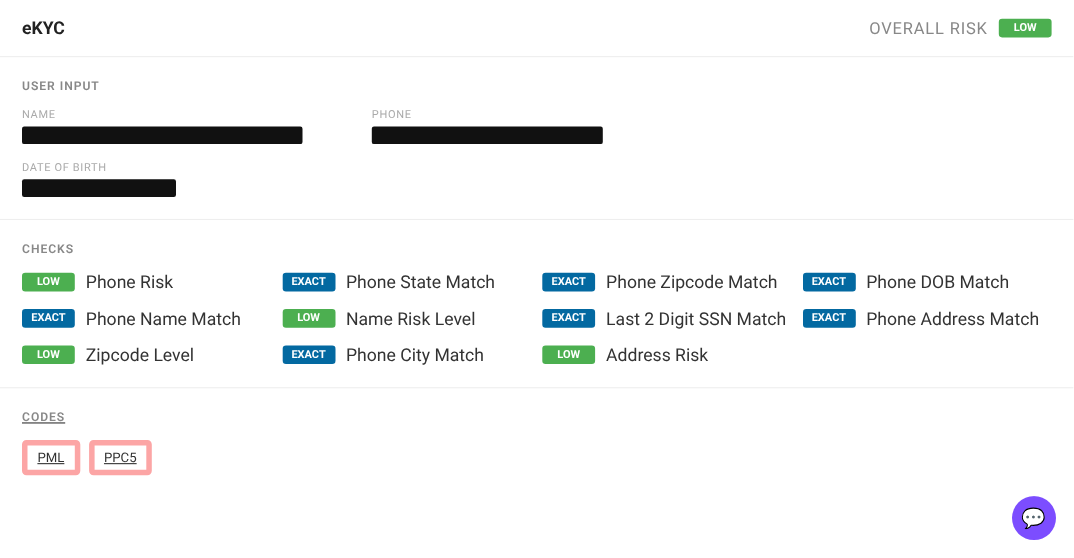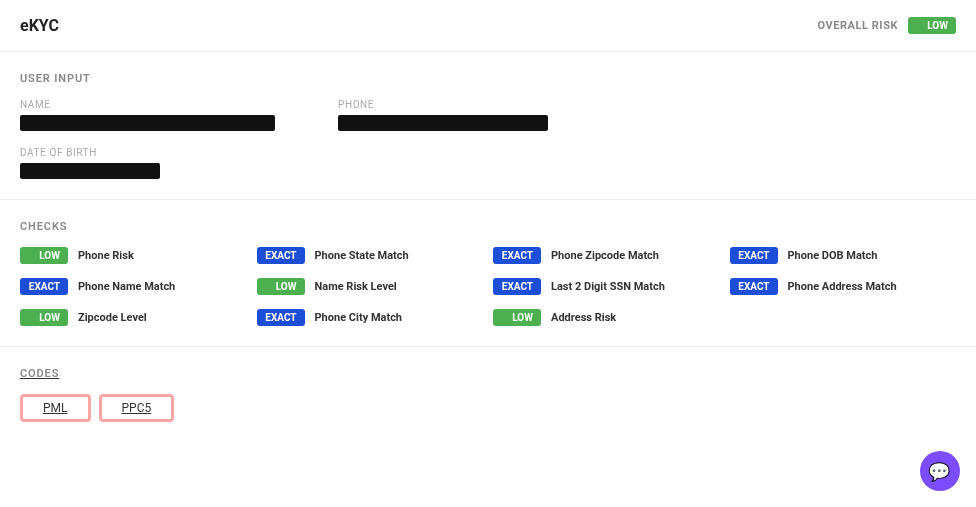--- a/index.html
+++ b/index.html
@@ -21,25 +21,24 @@
       font-weight: bold;
       font-size: 16px;
       color: #222;
     }
     .overall-risk-container {
       display: flex;
       align-items: center;
       gap: 10px;
     }
     .overall-risk-label {
-      font-size: 11px;
+      font-size: 15px;
       color: #888;
       letter-spacing: 0.05em;
       text-transform: uppercase;
-      font-weight: bold;
     }
     .badge-low {
       background: #4caf50;
       color: #fff;
       font-size: 11px;
       font-weight: bold;
       padding: 3px 10px;
       border-radius: 3px;
     }
     .section {
@@ -97,46 +96,45 @@
       display: flex;
       align-items: center;
       gap: 10px;
     }
     .badge {
       font-size: 10px;
       font-weight: bold;
       padding: 3px 8px;
       border-radius: 3px;
       min-width: 48px;
-      text-align: right;
+      text-align: center;
       color: #fff;
       flex-shrink: 0;
     }
-    .badge-exact { background: #1d4ed8; }
+    .badge-exact { background: #0369a1; }
     .badge-low-green { background: #4caf50; }
     .check-label {
-      font-size: 11px;
+      font-size: 16px;
       color: #333;
-      font-weight: bold;
     }
     .codes-section {
       padding: 20px 20px;
       text-decoration: underline;
     }
     .codes-row {
       display: flex;
       gap: 8px;
       margin-top: 10px;
     }
     .code-badge {
-      border: 3px solid #fca5a5;
+      border: 5px solid #fca5a5;
       background: #fff;
       color: #333;
       font-size: 12px;
-      padding: 4px 20px;
+      padding: 4px 9px;
       border-radius: 4px;
     }
     .chat-icon {
       position: fixed;
       bottom: 16px;
       right: 16px;
       width: 40px;
       height: 40px;
       background: #7c4dff;
       border-radius: 50%;

